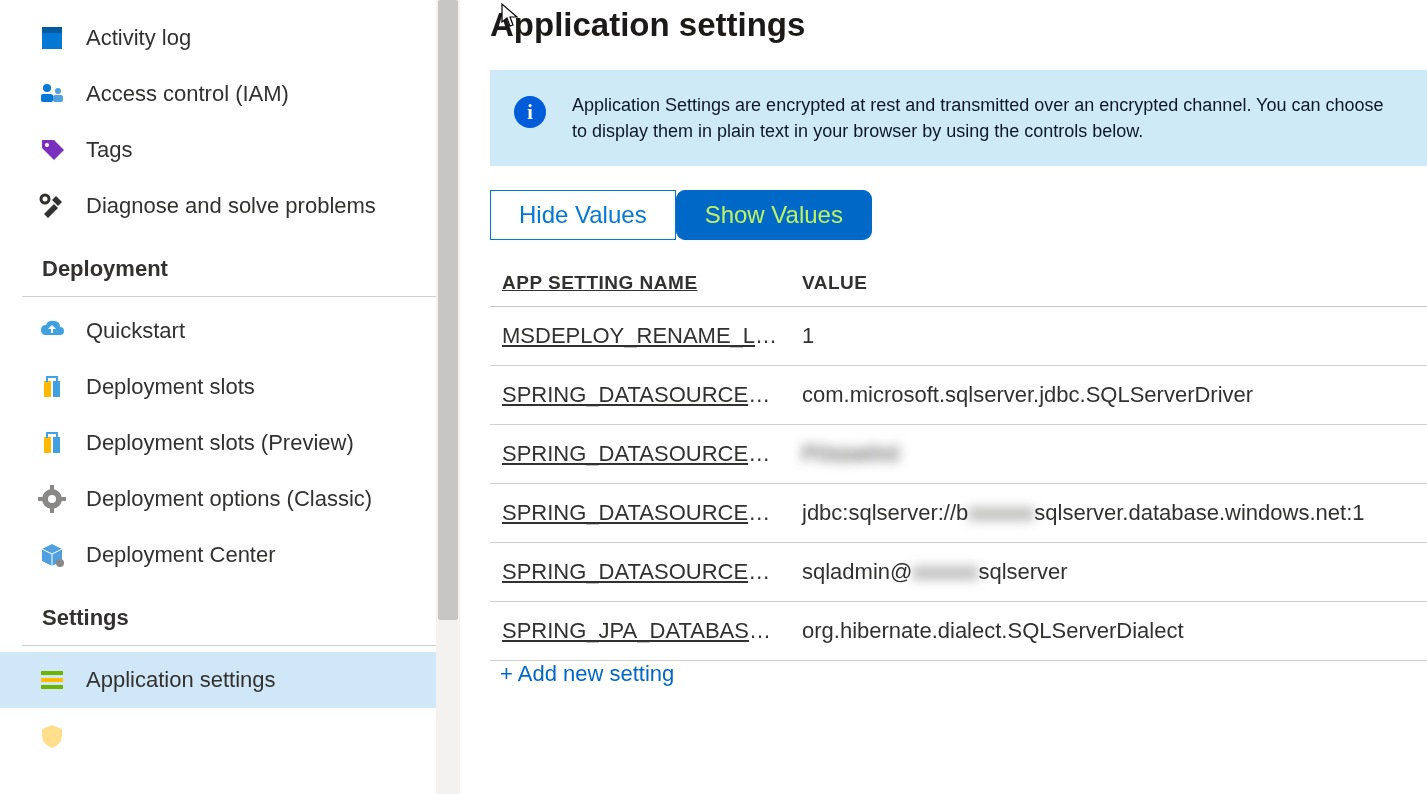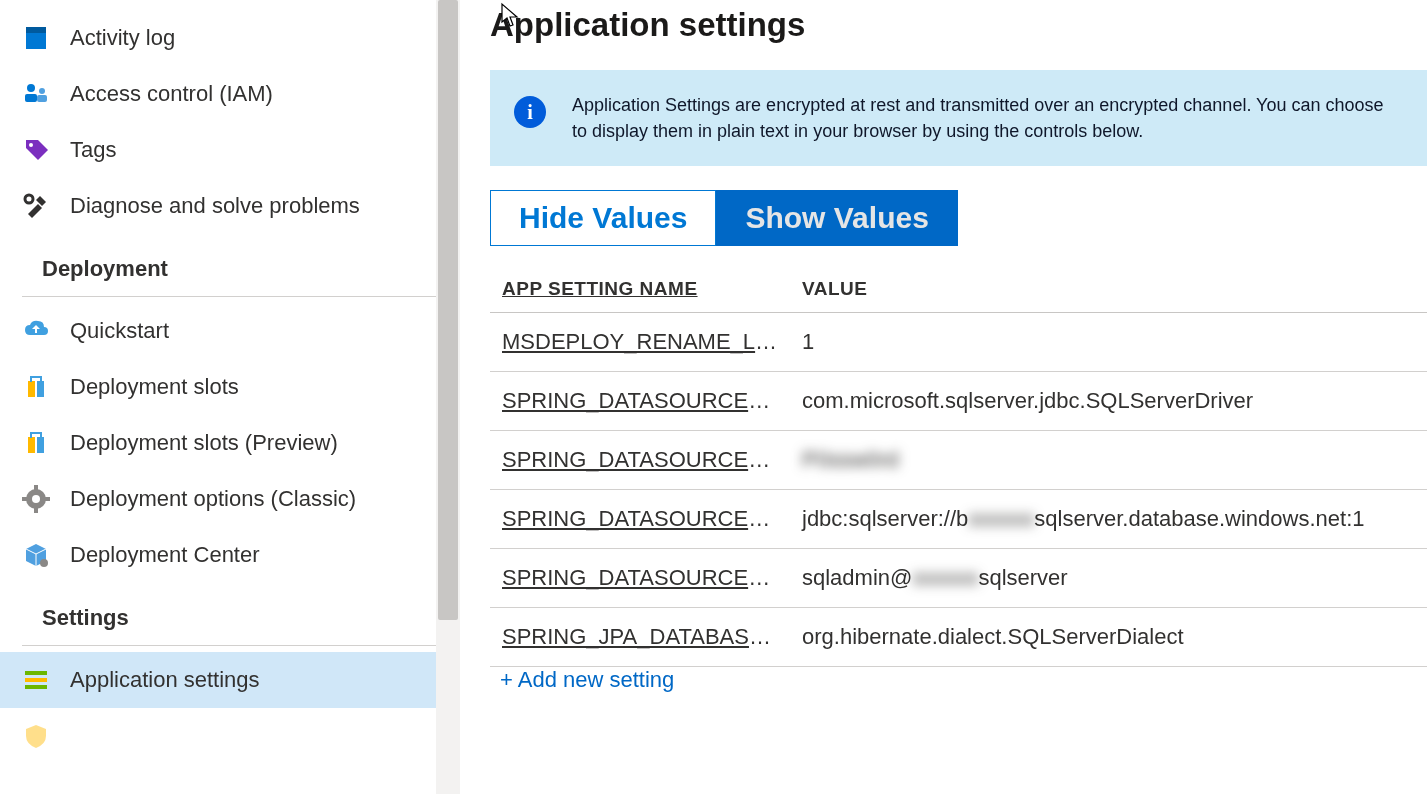--- a/index.html
+++ b/index.html
@@ -33,21 +33,21 @@
   right: 2px;
   top: 0;
   width: 20px;
   height: 620px;
   background: #c8c6c4;
   border-radius: 2px;
 }
 .nav-item {
   display: flex;
   align-items: center;
-  padding: 14px 20px 14px 22px;
+  padding: 14px 20px 14px 38px;
   cursor: pointer;
   gap: 20px;
   text-align: right;
 }
 .nav-item.selected {
   background: #d0e7f8;
 }
 .nav-item .icon {
   width: 28px;
   height: 28px;
@@ -110,31 +110,31 @@
   font-size: 18px;
   line-height: 1.45;
   color: #0f172a;
 }
 .btn-row {
   display: flex;
   margin-bottom: 22px;
 }
 .btn {
   padding: 10px 28px;
-  font-size: 30px;
+  font-size: 24px;
   border: 1px solid #0078d4;
   cursor: pointer;
   background: #fff;
   color: #0078d4;
-  font-weight: bold;
 }
 .btn.primary {
   background: #0068c6;
-  color: #e5e5e5;
+  color: #bef264;
   border-color: #0068c6;
+  border-radius: 9px;
 }
 .table {
   width: 100%;
   border-collapse: collapse;
 }
 .table th {
   text-align: left;
   font-size: 19px;
   font-weight: 700;
   letter-spacing: 0.5px;

